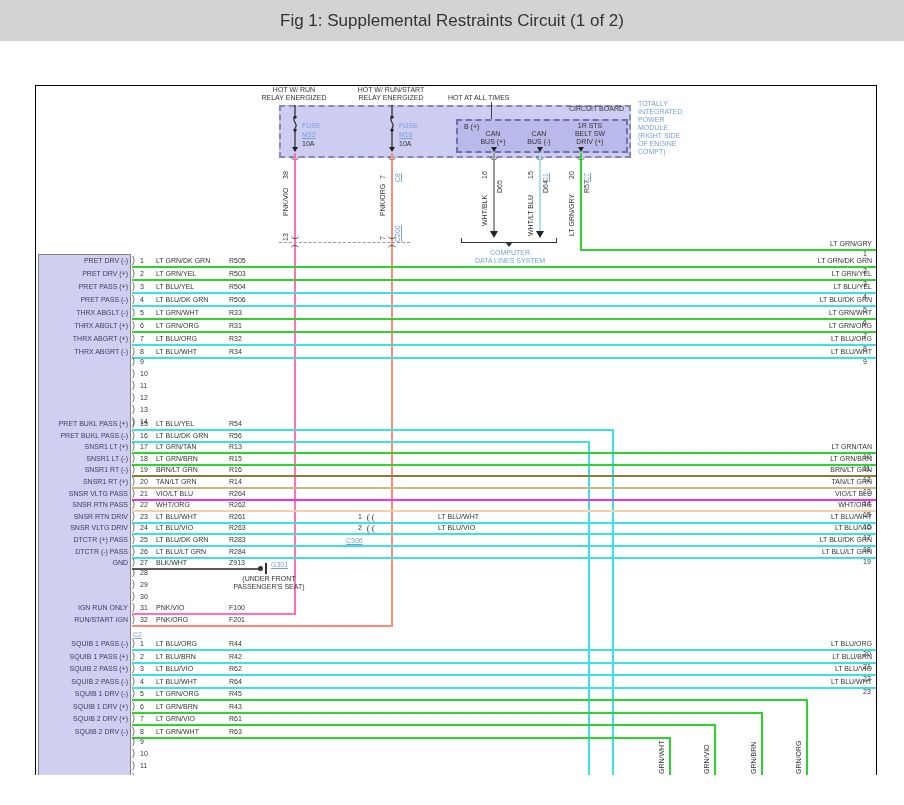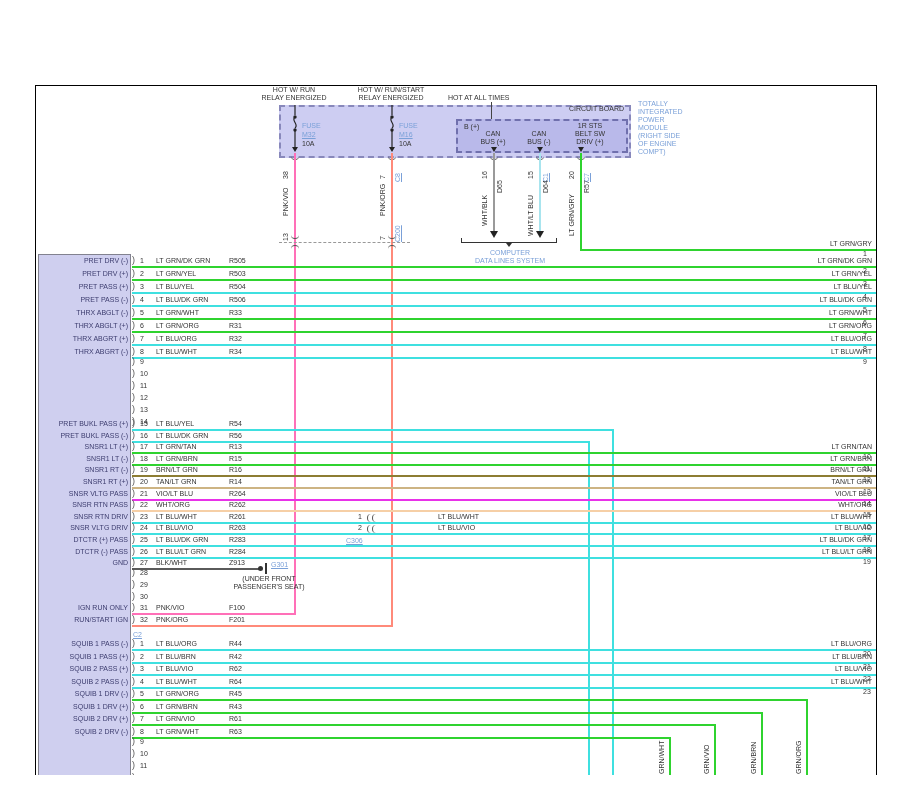--- a/index.html
+++ b/index.html
@@ -18,20 +18,23 @@
   .br  { font-size:9px; color:#555; }
   .rot { transform-origin:0 0; transform:rotate(-90deg); }
   .tri { width:0;height:0;border-left:3px solid transparent;border-right:3px solid transparent;border-top:5px solid #222; }
   .tri2{ width:0;height:0;border-left:4px solid transparent;border-right:4px solid transparent;border-top:7px solid #222; }
   .tri3{ width:0;height:0;border-left:3px solid transparent;border-right:3px solid transparent;border-top:4px solid #333; }
 </style>
 </head>
 <body>
 
 <div id="page">
+  <div class="titlebar">
+    <span>Fig 1: Supplemental Restraints Circuit (1 of 2)</span>
+  </div>
   <div id="diagram">
       <div style="left: 243px; top: 19px; width: 352px; height: 53px; background: rgb(205, 205, 242); border: 2px dashed rgb(136, 136, 187);"></div>
       <div style="left: 420px; top: 33px; width: 172px; height: 34px; background: rgb(185, 185, 234); border: 2px dashed rgb(112, 112, 173);"></div>
       <div class="t" style="left: 208px; top: 0px; width: 100px; text-align: center;">HOT W/ RUN
 RELAY ENERGIZED</div>
       <div class="t" style="left: 305px; top: 0px; width: 100px; text-align: center;">HOT W/ RUN/START
 RELAY ENERGIZED</div>
       <div class="t" style="left: 412px; top: 8px;">HOT AT ALL TIMES</div>
       <div style="left: 455px; top: 16px; width: 1px; height: 17px; background: rgb(68, 68, 68);"></div>
       <div class="t" style="left: 420px; top: 19px; width: 168px; text-align: right;">CIRCUIT BOARD</div>

